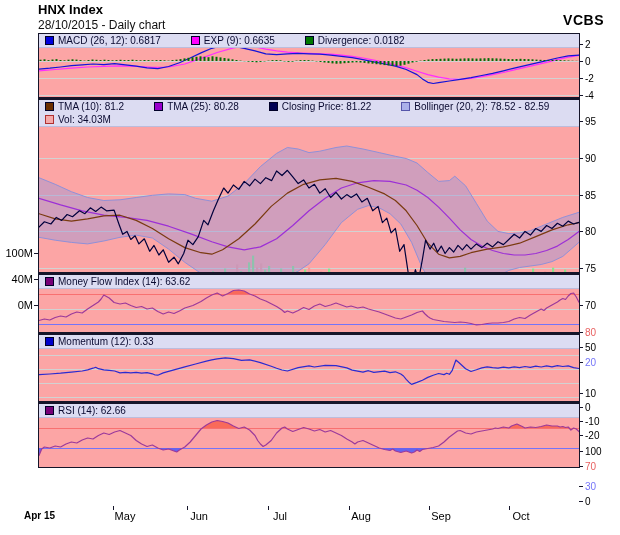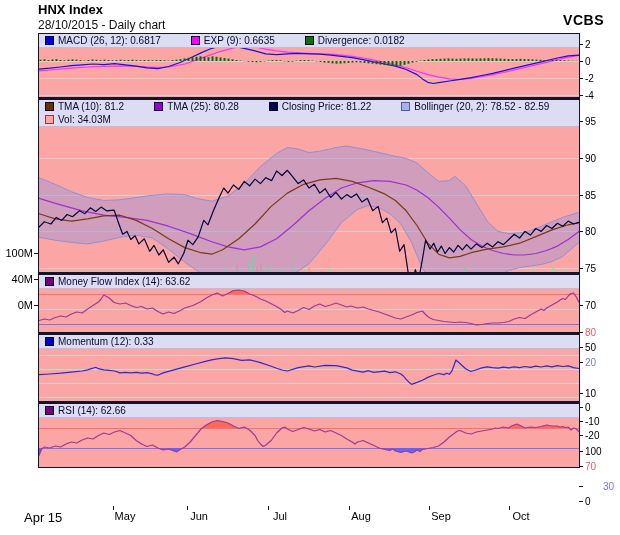--- a/index.html
+++ b/index.html
@@ -17,21 +17,21 @@
           display:flex;align-items:center;padding-left:6px;gap:30px;
           font-size:10px;color:#0a0a30;white-space:nowrap;z-index:2}
   .legend.lg-b{border-bottom:1px solid #bcbcdc}
   .legend.row2{top:13px}
   .lg-item{display:flex;align-items:center;gap:4px}
   .swatch{width:7px;height:7px;flex:0 0 auto}
   .ylab{position:absolute;font-size:10px;line-height:11px;white-space:nowrap}
   .vlab{position:absolute;font-size:11px;line-height:11px;left:0;width:33px;text-align:right}
   .tick{position:absolute;background:#15152a}
   .xlab{position:absolute;font-size:11px;line-height:13px;width:36px;text-align:center}
-  #apr-label{position:absolute;font-size:13px;font-weight:normal;left:24px;top:510px}
+  #apr-label{position:absolute;font-size:10px;font-weight:bold;left:24px;top:510px}
 </style>
 </head>
 <body>
 
 <div class="abs" id="title">HNX Index</div>
 <div class="abs" id="subtitle">28/10/2015 - Daily chart</div>
 <div class="abs" id="brand">VCBS</div>
 
 <div class="abs" id="frame">
   <section class="panel" id="p-macd" style="height:63px">
@@ -492,21 +492,21 @@
     <div class="ylab" style="left: 585px; top: 402px; color: rgb(0, 0, 0);">0</div>
     <div class="tick" style="left: 579px; top: 421px; width: 4px; height: 1px;"></div>
     <div class="ylab" style="left: 585px; top: 416px; color: rgb(0, 0, 0);">-10</div>
     <div class="tick" style="left: 579px; top: 435px; width: 4px; height: 1px;"></div>
     <div class="ylab" style="left: 585px; top: 430px; color: rgb(0, 0, 0);">-20</div>
     <div class="tick" style="left: 579px; top: 451px; width: 4px; height: 1px;"></div>
     <div class="ylab" style="left: 585px; top: 446px; color: rgb(0, 0, 0);">100</div>
     <div class="tick" style="left: 579px; top: 466px; width: 4px; height: 1px;"></div>
     <div class="ylab" style="left: 585px; top: 461px; color: rgb(232, 96, 96);">70</div>
     <div class="tick" style="left: 579px; top: 486px; width: 4px; height: 1px;"></div>
-    <div class="ylab" style="left: 585px; top: 481px; color: rgb(116, 116, 248); margin-left: 18px;">30</div>
+    <div class="ylab" style="left: 585px; top: 481px; color: rgb(116, 116, 248);">30</div>
     <div class="tick" style="left: 579px; top: 501px; width: 4px; height: 1px;"></div>
     <div class="ylab" style="left: 585px; top: 496px; color: rgb(0, 0, 0);">0</div>
     <div class="tick" style="left: 34px; top: 253px; width: 4px; height: 1px;"></div>
     <div class="vlab" style="top: 248px;">100M</div>
     <div class="tick" style="left: 34px; top: 279px; width: 4px; height: 1px;"></div>
     <div class="vlab" style="top: 274px;">40M</div>
     <div class="tick" style="left: 34px; top: 305px; width: 4px; height: 1px;"></div>
     <div class="vlab" style="top: 300px;">0M</div>
     <div class="tick" style="left: 113px; top: 506px; width: 1px; height: 4px;"></div>
     <div class="xlab" style="left: 107px; top: 510px;">May</div>

